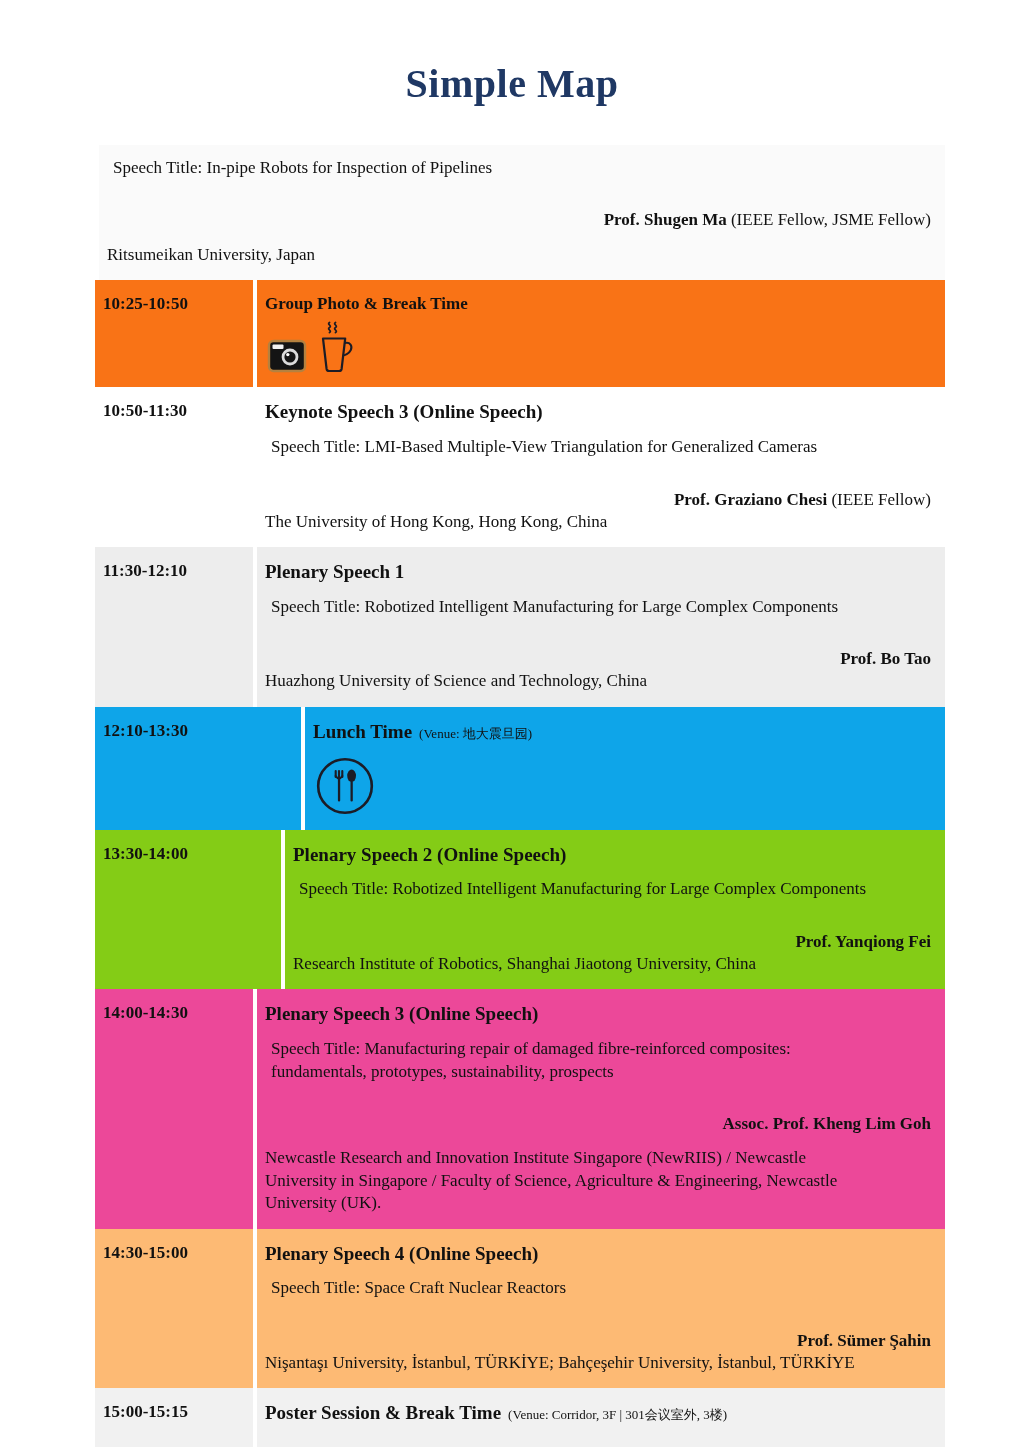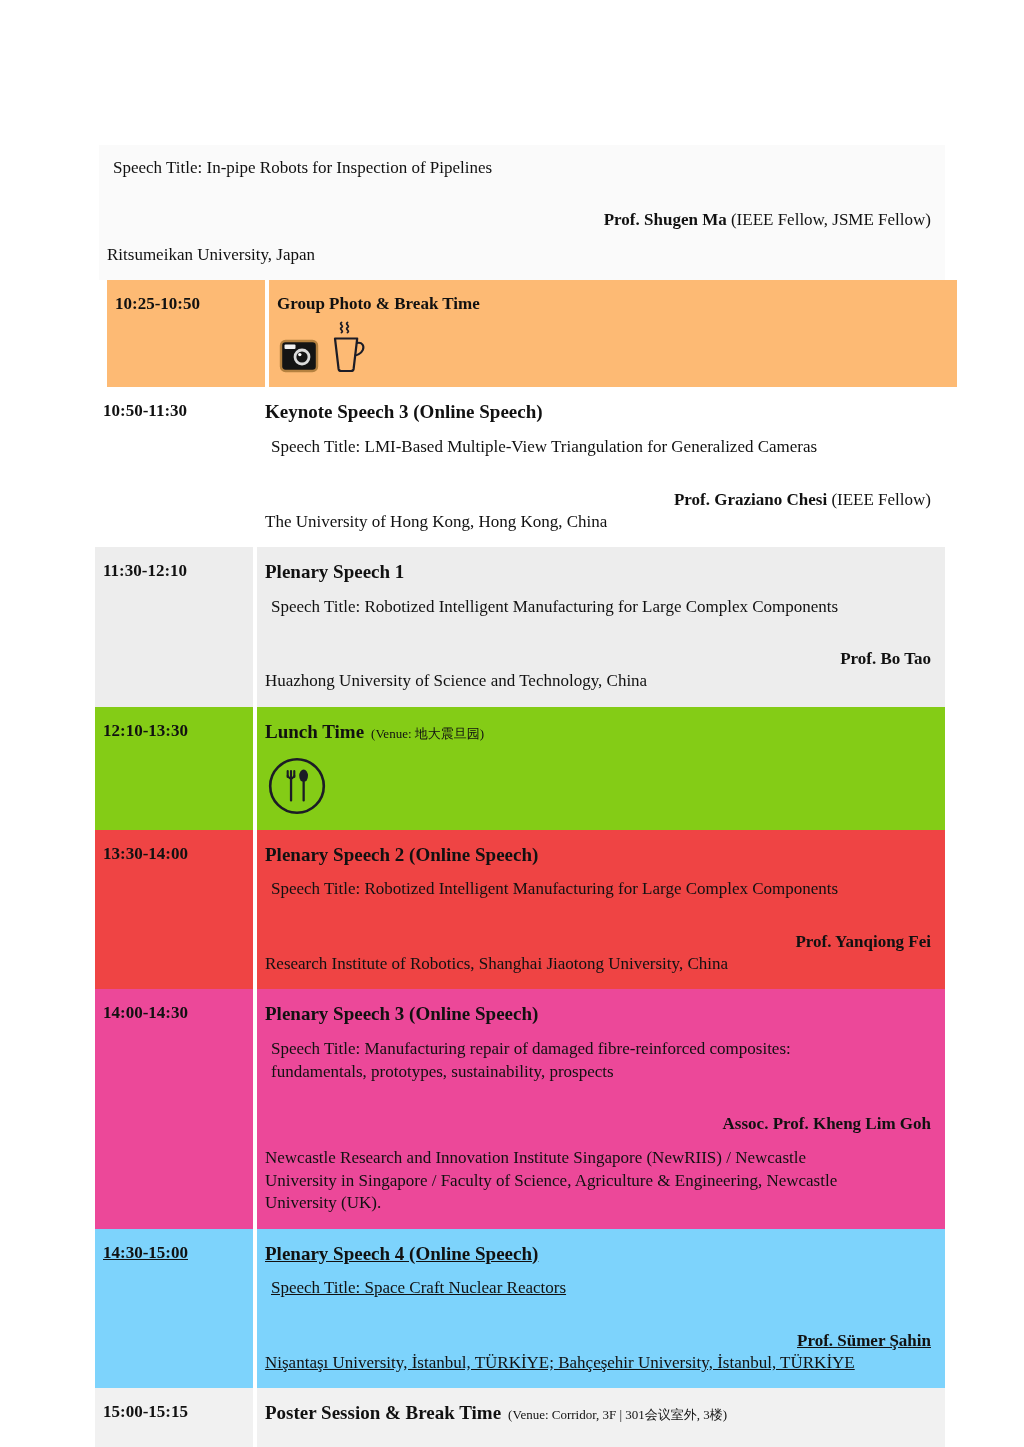--- a/index.html
+++ b/index.html
@@ -20,29 +20,30 @@
   .speaker{font-size:17px;line-height:1.3;text-align:right;}
   .affil{font-size:17px;line-height:1.32;white-space:pre-line;max-width:665px;}
   .affil.gap{margin-top:12px;}
   .icon-row{display:flex;align-items:flex-end;gap:9px;margin-top:4px;margin-left:2px;}
   .icon-wrap{display:inline-block;line-height:0;}
 </style>
 </head>
 <body>
 
 <div id="page" style="color: rgb(17, 17, 17);">
+  <div class="page-title" style="color: rgb(31, 56, 100);">Simple Map</div>
   <div class="schedule">
       <div class="row" style="background: rgb(250, 250, 250);">
         <div class="content-cell">
           <div class="speech-title">Speech Title: In-pipe Robots for Inspection of Pipelines</div>
           <div class="speaker"><b>Prof. Shugen Ma</b> (IEEE Fellow, JSME Fellow)</div>
           <div class="affil gap">Ritsumeikan University, Japan</div>
         </div>
       </div>
-      <div class="row" style="background: #fdba74; margin-left: 12px;">
+      <div class="row" style="background: #f97316;">
         <div class="time-cell">10:25-10:50</div>
         <div class="content-cell">
           <div class="heading-sm"><span>Group Photo &amp; Break Time</span></div>
           <div class="icon-row">
             <span class="icon-wrap">
   <svg width="40" height="37" viewBox="0 0 40 37" xmlns="http://www.w3.org/2000/svg">
     <rect x="2" y="5" width="36" height="30" rx="4.5" fill="#141414" stroke="#b5813f" stroke-width="2.4"></rect>
     <rect x="5.5" y="8.5" width="11" height="4.6" rx="1" fill="#f2f2f2"></rect>
     <circle cx="23" cy="21" r="8.4" fill="#dcdcdc"></circle>
     <circle cx="23" cy="21" r="5.6" fill="#161616"></circle>
@@ -73,21 +74,21 @@
       </div>
       <div class="row" style="background: rgb(237, 237, 237);">
         <div class="time-cell">11:30-12:10</div>
         <div class="content-cell">
           <div class="heading-lg"><span>Plenary Speech 1</span></div>
           <div class="speech-title">Speech Title: Robotized Intelligent Manufacturing for Large Complex Components</div>
           <div class="speaker"><b>Prof. Bo Tao</b></div>
           <div class="affil">Huazhong University of Science and Technology, China</div>
         </div>
       </div>
-      <div class="row" style="background: #84cc16;">
+      <div class="row" style="background: #0ea5e9; gap: 48px;">
         <div class="time-cell">12:10-13:30</div>
         <div class="content-cell">
           <div class="heading-lg"><span>Lunch Time</span><span class="suffix">(Venue: 地大震旦园)</span></div>
           <div class="icon-row">
             <span class="icon-wrap">
   <svg width="60" height="60" viewBox="0 0 60 60" xmlns="http://www.w3.org/2000/svg">
     <circle cx="30" cy="30" r="26.8" fill="none" stroke="#1c1c26" stroke-width="2.6"></circle>
     <g stroke="#1c1c26" stroke-width="2.1" stroke-linecap="round" fill="none">
       <path d="M20.7 15 V 21"></path>
                   <path d="M24 15 V 21.5"></path>
@@ -95,42 +96,42 @@
       <path d="M20.7 20 Q24 25 27.3 20"></path>
     </g>
     <rect x="22.9" y="22" width="2.3" height="23.5" rx="1.1" fill="#1c1c26"></rect>
     <ellipse cx="36.6" cy="19.8" rx="4.4" ry="6.2" fill="#1c1c26"></ellipse>
     <rect x="35.5" y="25" width="2.3" height="20.5" rx="1.1" fill="#1c1c26"></rect>
   </svg>
 </span>
           </div>
         </div>
       </div>
-      <div class="row" style="background: #ef4444;">
+      <div class="row" style="background: #84cc16; gap: 28px;">
         <div class="time-cell">13:30-14:00</div>
         <div class="content-cell">
           <div class="heading-lg"><span>Plenary Speech 2 (Online Speech)</span></div>
           <div class="speech-title">Speech Title: Robotized Intelligent Manufacturing for Large Complex Components</div>
           <div class="speaker"><b>Prof. Yanqiong Fei</b></div>
           <div class="affil">Research Institute of Robotics, Shanghai Jiaotong University, China</div>
         </div>
       </div>
       <div class="row" style="background: #ec4899;">
         <div class="time-cell">14:00-14:30</div>
         <div class="content-cell">
           <div class="heading-lg"><span>Plenary Speech 3 (Online Speech)</span></div>
           <div class="speech-title">Speech Title: Manufacturing repair of damaged fibre-reinforced composites:
 fundamentals, prototypes, sustainability, prospects</div>
           <div class="speaker"><b>Assoc. Prof. Kheng Lim Goh</b></div>
           <div class="affil gap">Newcastle Research and Innovation Institute Singapore (NewRIIS) / Newcastle
 University in Singapore / Faculty of Science, Agriculture &amp; Engineering, Newcastle
 University (UK).</div>
         </div>
       </div>
-      <div class="row" style="background: #7dd3fc; text-decoration: underline;">
+      <div class="row" style="background: #fdba74;">
         <div class="time-cell">14:30-15:00</div>
         <div class="content-cell">
           <div class="heading-lg"><span>Plenary Speech 4 (Online Speech)</span></div>
           <div class="speech-title">Speech Title: Space Craft Nuclear Reactors</div>
           <div class="speaker"><b>Prof. Sümer Şahin</b></div>
           <div class="affil">Nişantaşı University, İstanbul, TÜRKİYE; Bahçeşehir University, İstanbul, TÜRKİYE</div>
         </div>
       </div>
       <div class="row" style="background: rgb(241, 241, 241);">
         <div class="time-cell">15:00-15:15</div>

